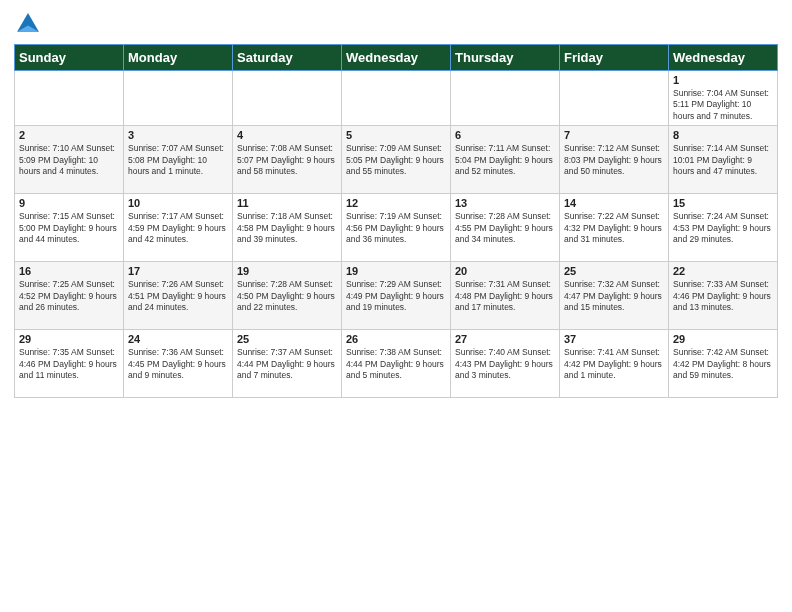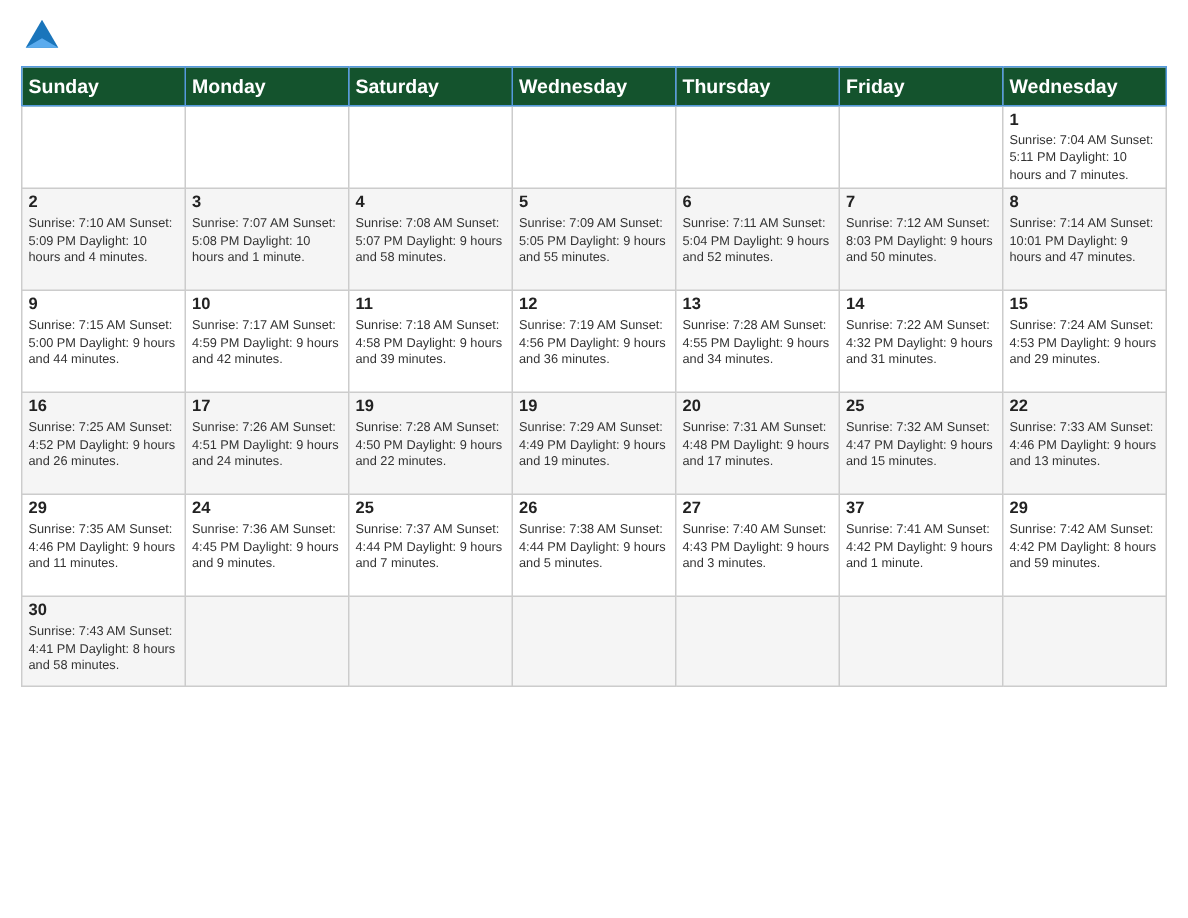--- a/index.html
+++ b/index.html
@@ -344,30 +344,15 @@
 and 1 minute.</div>
           </td>
           <td>
             <span class="day-number">29</span>
             <div class="day-info">Sunrise: 7:42 AM
 Sunset: 4:42 PM
 Daylight: 8 hours
 and 59 minutes.</div>
           </td>
         </tr>
-        <tr class="alt-row last-row">
-          <td>
-            <span class="day-number">30</span>
-            <div class="day-info">Sunrise: 7:43 AM
-Sunset: 4:41 PM
-Daylight: 8 hours
-and 58 minutes.</div>
-          </td>
-          <td></td>
-          <td></td>
-          <td></td>
-          <td></td>
-          <td></td>
-          <td></td>
-        </tr>
       </tbody>
   </table>
 </div>
 
 </body></html>

